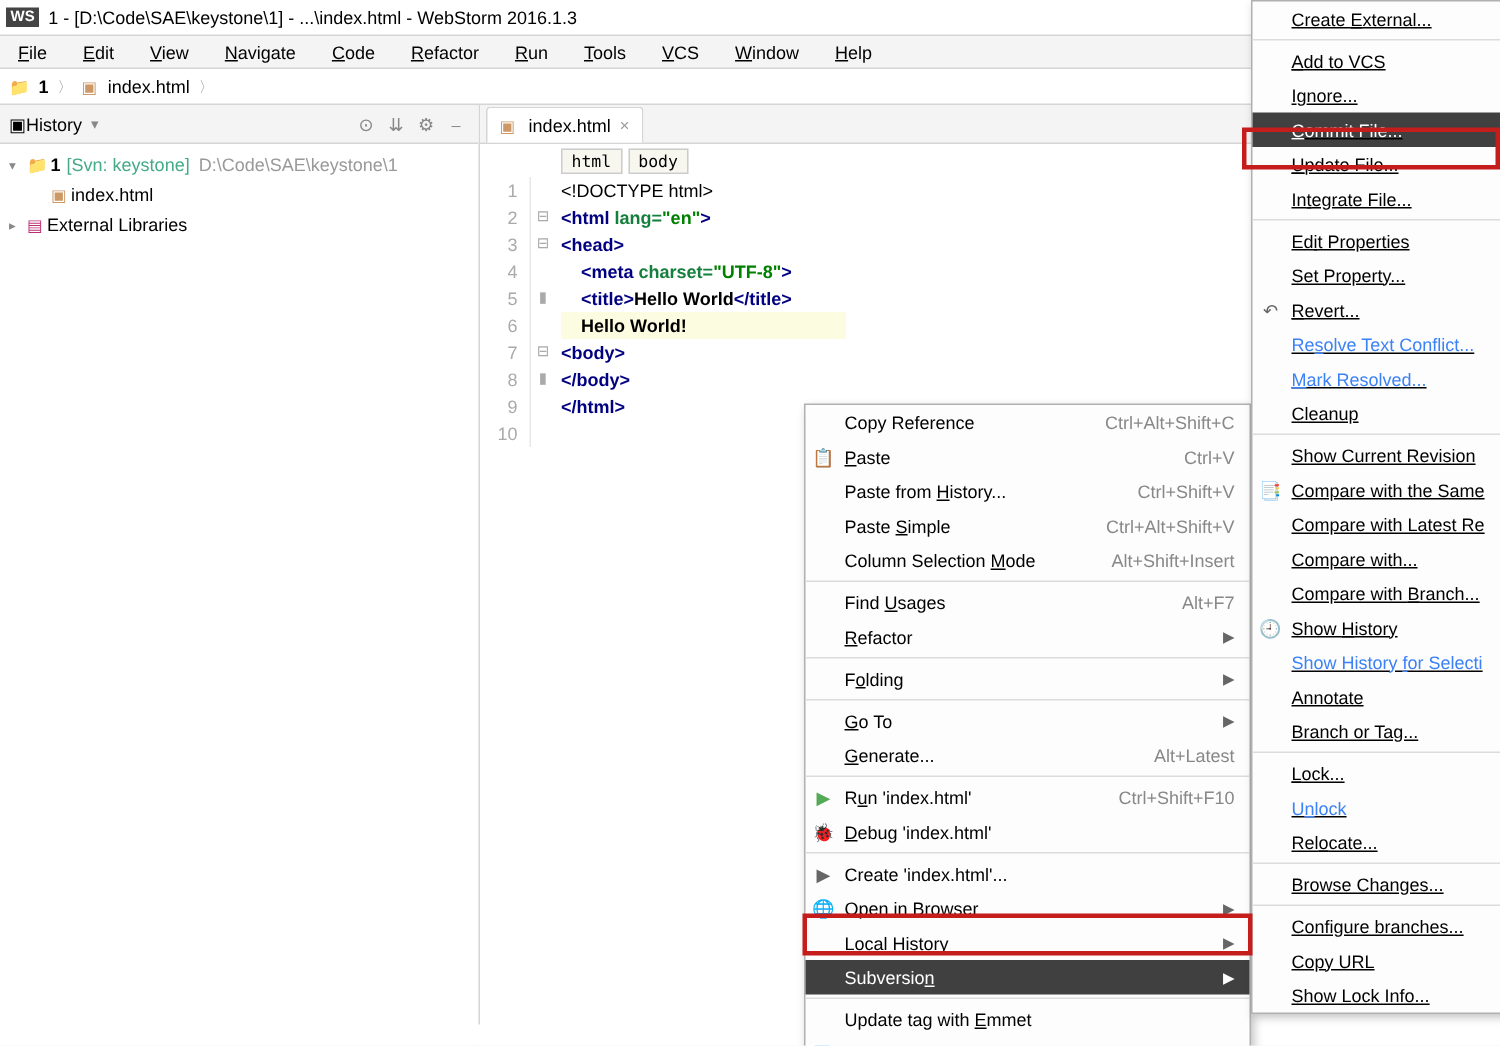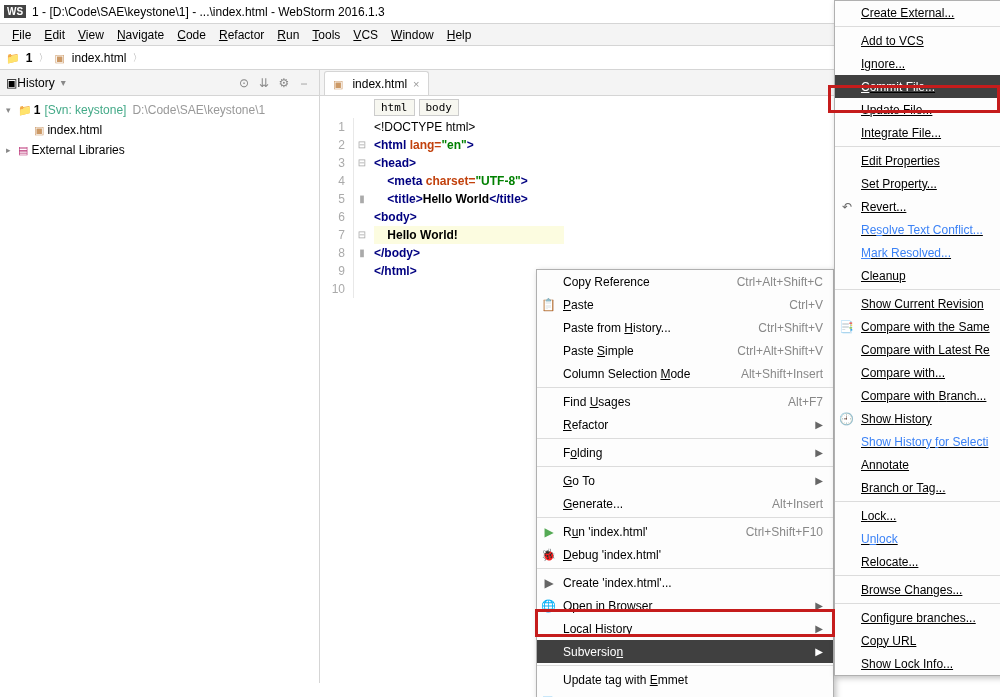--- a/index.html
+++ b/index.html
@@ -2,21 +2,21 @@
 <html><head>
 <meta charset="utf-8">
 <style>
 * { box-sizing: border-box; margin: 0; padding: 0; font-family: "Segoe UI", Tahoma, sans-serif; font-size: 12px; }
 body { background: #f0f0f0; width: 1000px; height: 697px; overflow: hidden; position: relative; color: #000; }
 
 .titlebar { height: 24px; background: #fff; border-bottom: 1px solid #d5d5d5; display: flex; align-items: center; padding: 0 4px; }
 .ws-badge { background: #444; color: #fff; font-size: 10px; font-weight: bold; padding: 1px 3px; margin-right: 6px; }
 .titlebar-text { font-size: 12px; }
 
-.menubar { height: 22px; background: #f4f4f4; border-bottom: 1px solid #d5d5d5; display: flex; align-items: center; padding: 0 6px; gap: 1px; }
+.menubar { height: 22px; background: #f4f4f4; border-bottom: 1px solid #d5d5d5; display: flex; align-items: center; padding: 0 6px; gap: 12px; }
 .mnu { padding: 2px 6px; cursor: default; }
 .mnu u { text-decoration: underline; }
 
 .navbar { height: 24px; background: #fff; border-bottom: 1px solid #d5d5d5; display: flex; align-items: center; padding: 0 6px; gap: 4px; }
 .chev { font-size: 10px; color: #999; margin: 0 2px; }
 .icon-folder::before { content: "📁"; font-size: 11px; margin-right: 2px; }
 .icon-html::before { content: "▣"; color: #c96; font-size: 11px; margin-right: 3px; }
 .icon-lib::before { content: "▤"; color: #b37; font-size: 11px; margin-right: 3px; }
 
 .main { display: flex; height: calc(100% - 70px); background: #fff; }
@@ -40,21 +40,21 @@
 .crumb-btn { border: 1px solid #ccc; background: #f7f7f0; padding: 1px 6px; font-family: monospace; font-size: 11px; }
 
 .code { display: flex; font-family: Consolas, monospace; font-size: 13px; background: #fff; }
 .gutter { width: 34px; text-align: right; color: #aaa; padding-right: 8px; border-right: 1px solid #e8e8e8; user-select: none; }
 .gutter div, .marks div, .lines div { height: 18px; line-height: 18px; }
 .marks { width: 16px; }
 .marks .m { color: #aaa; font-size: 10px; text-align: center; }
 .lines { padding-left: 4px; }
 .lines .hl { background: #fcfce0; display: inline-block; min-width: 190px; }
 .tok-tag { color: #000080; font-weight: bold; }
-.tok-attr { color: #c2410c; font-weight: bold; }
+.tok-attr { color: #15803d; font-weight: bold; }
 .tok-str { color: #008000; font-weight: bold; }
 .tok-text { color: #000; font-weight: bold; }
 .tok-ang { color: #000080; font-weight: bold; }
 
 .ctx-menu { position: absolute; background: #fdfdfd; border: 1px solid #b0b0b0; box-shadow: 2px 2px 6px rgba(0,0,0,.25); z-index: 10; }
 .ctx-row { height: 23px; display: flex; align-items: center; padding: 0 10px 0 26px; position: relative; cursor: default; white-space: nowrap; }
 .ctx-row .ic { position: absolute; left: 4px; width: 16px; text-align: center; font-size: 12px; color: #666; }
 .ctx-row .sc { margin-left: auto; color: #888; padding-left: 24px; }
 .ctx-row .arw { margin-left: auto; color: #666; padding-left: 24px; font-size: 10px; }
 .ctx-row.sel { background: #404040; color: #fff; }
@@ -172,22 +172,22 @@
           <div class="m">▮</div>
           <div class="m"></div>
           <div class="m"></div>
         </div>
       <div class="lines">
           <div>&lt;!DOCTYPE html&gt;</div>
           <div><span class="tok-ang">&lt;</span><span class="tok-tag">html</span> <span class="tok-attr">lang=</span><span class="tok-str">"en"</span><span class="tok-ang">&gt;</span></div>
           <div><span class="tok-ang">&lt;</span><span class="tok-tag">head</span><span class="tok-ang">&gt;</span></div>
           <div>&nbsp;&nbsp;&nbsp;&nbsp;<span class="tok-ang">&lt;</span><span class="tok-tag">meta</span> <span class="tok-attr">charset=</span><span class="tok-str">"UTF-8"</span><span class="tok-ang">&gt;</span></div>
           <div>&nbsp;&nbsp;&nbsp;&nbsp;<span class="tok-ang">&lt;</span><span class="tok-tag">title</span><span class="tok-ang">&gt;</span><span class="tok-text">Hello World</span><span class="tok-ang">&lt;/</span><span class="tok-tag">title</span><span class="tok-ang">&gt;</span></div>
+          <div><span class="hl">&nbsp;&nbsp;&nbsp;&nbsp;<span class="tok-text">Hello World!</span></span></div>
           <div><span class="tok-ang">&lt;</span><span class="tok-tag">body</span><span class="tok-ang">&gt;</span></div>
-          <div><span class="hl">&nbsp;&nbsp;&nbsp;&nbsp;<span class="tok-text">Hello World!</span></span></div>
           <div><span class="tok-ang">&lt;/</span><span class="tok-tag">body</span><span class="tok-ang">&gt;</span></div>
           <div><span class="tok-ang">&lt;/</span><span class="tok-tag">html</span><span class="tok-ang">&gt;</span></div>
         </div>
     </div>
   </div>
 </div>
 
 <div class="ctx-menu" id="menu1">
     <div class="ctx-row">
       <span>Copy Reference</span>
@@ -224,21 +224,21 @@
       <span>F<u>o</u>lding</span>
       <span class="arw">▶</span>
     </div>
     <div class="ctx-sep"></div>
     <div class="ctx-row">
       <span><u>G</u>o To</span>
       <span class="arw">▶</span>
     </div>
     <div class="ctx-row">
       <span><u>G</u>enerate...</span>
-      <span class="sc">Alt+Insert</span>
+      <span class="sc">Alt+Latest</span>
     </div>
     <div class="ctx-sep"></div>
     <div class="ctx-row">
       <span class="ic" style="color:#5a5">▶</span>
       <span>R<u>u</u>n 'index.html'</span>
       <span class="sc">Ctrl+Shift+F10</span>
     </div>
     <div class="ctx-row">
       <span class="ic" style="">🐞</span>
       <span><u>D</u>ebug 'index.html'</span>

